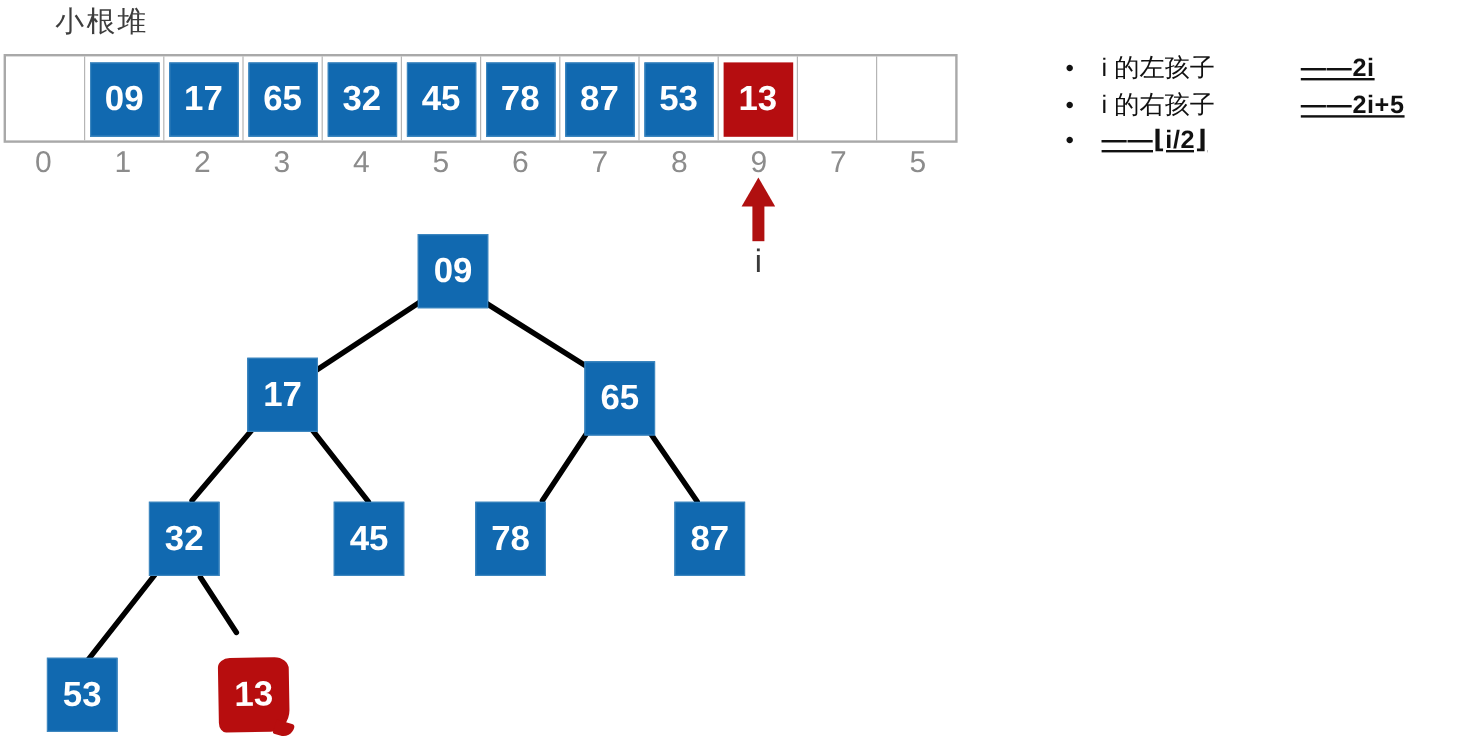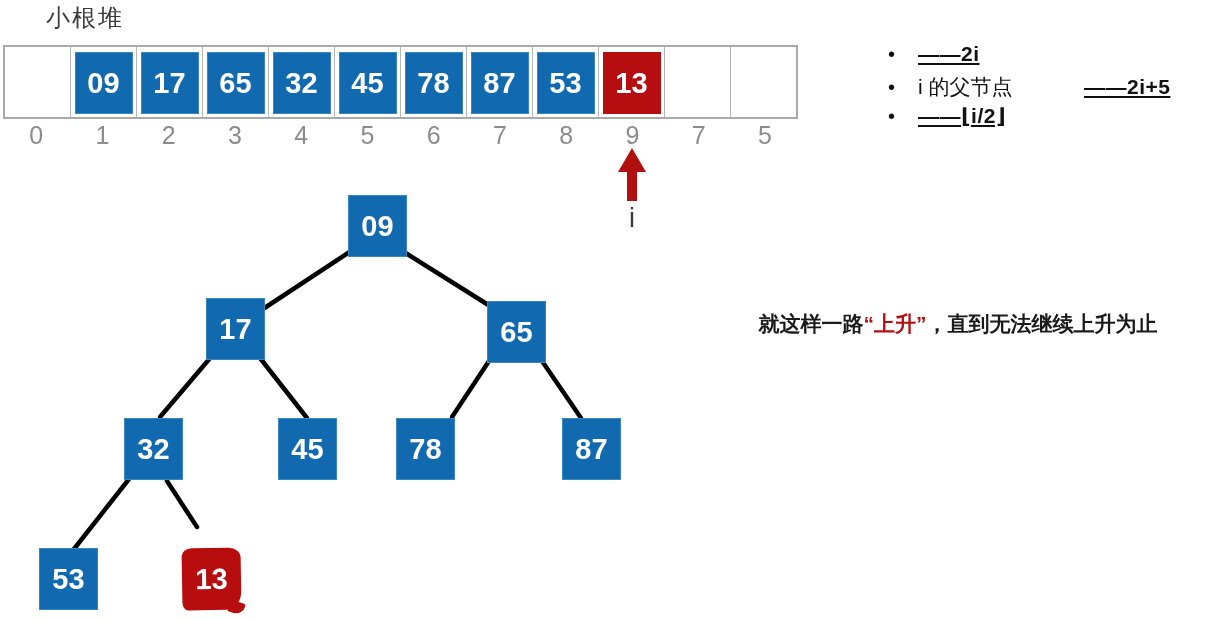--- a/index.html
+++ b/index.html
@@ -128,25 +128,26 @@
       <div class="idx">5</div>
     </div>
 
   <div class="arrow-head"></div>
   <div class="arrow-shaft"></div>
   <div class="pointer-label">i</div>
 
   <div class="legend" id="legend">
       <div class="legend-row">
         <span class="legend-bullet">•</span>
+        <span class="legend-label">i 的左孩子</span>
         <span class="legend-formula">——2i</span>
       </div>
       <div class="legend-row">
         <span class="legend-bullet">•</span>
-        <span class="legend-label">i 的父节点</span>
+        <span class="legend-label">i 的右孩子</span>
         <span class="legend-formula">——2i+5</span>
       </div>
       <div class="legend-row">
         <span class="legend-bullet">•</span>
         <span class="legend-formula">——⌊i/2⌋</span>
       </div>
     </div>
 
   <svg class="edges" id="edges" width="1219" height="620" viewBox="0 0 1219 620">
       <line x1="351" y1="251" x2="263" y2="309" stroke="#000000" stroke-width="4.5" stroke-linecap="round"></line>
@@ -164,16 +165,15 @@
       <div class="node blue" style="left: 487px; top: 301px;">65</div>
       <div class="node blue" style="left: 124px; top: 418px;">32</div>
       <div class="node blue" style="left: 278px; top: 418px;">45</div>
       <div class="node blue" style="left: 396px; top: 418px;">78</div>
       <div class="node blue" style="left: 562px; top: 418px;">87</div>
       <div class="node blue" style="left: 39px; top: 548px;">53</div>
       <div class="node red" style="left: 182px; top: 548px;">13</div>
     </div>
 
   <div class="paragraph" id="paragraph">
-      <div class="line"><span>就这样一路</span><span class="red">“上升”</span><span>，直到无法继续上升为止</span></div>
     </div>
 
 </div>
 
 </body></html>

